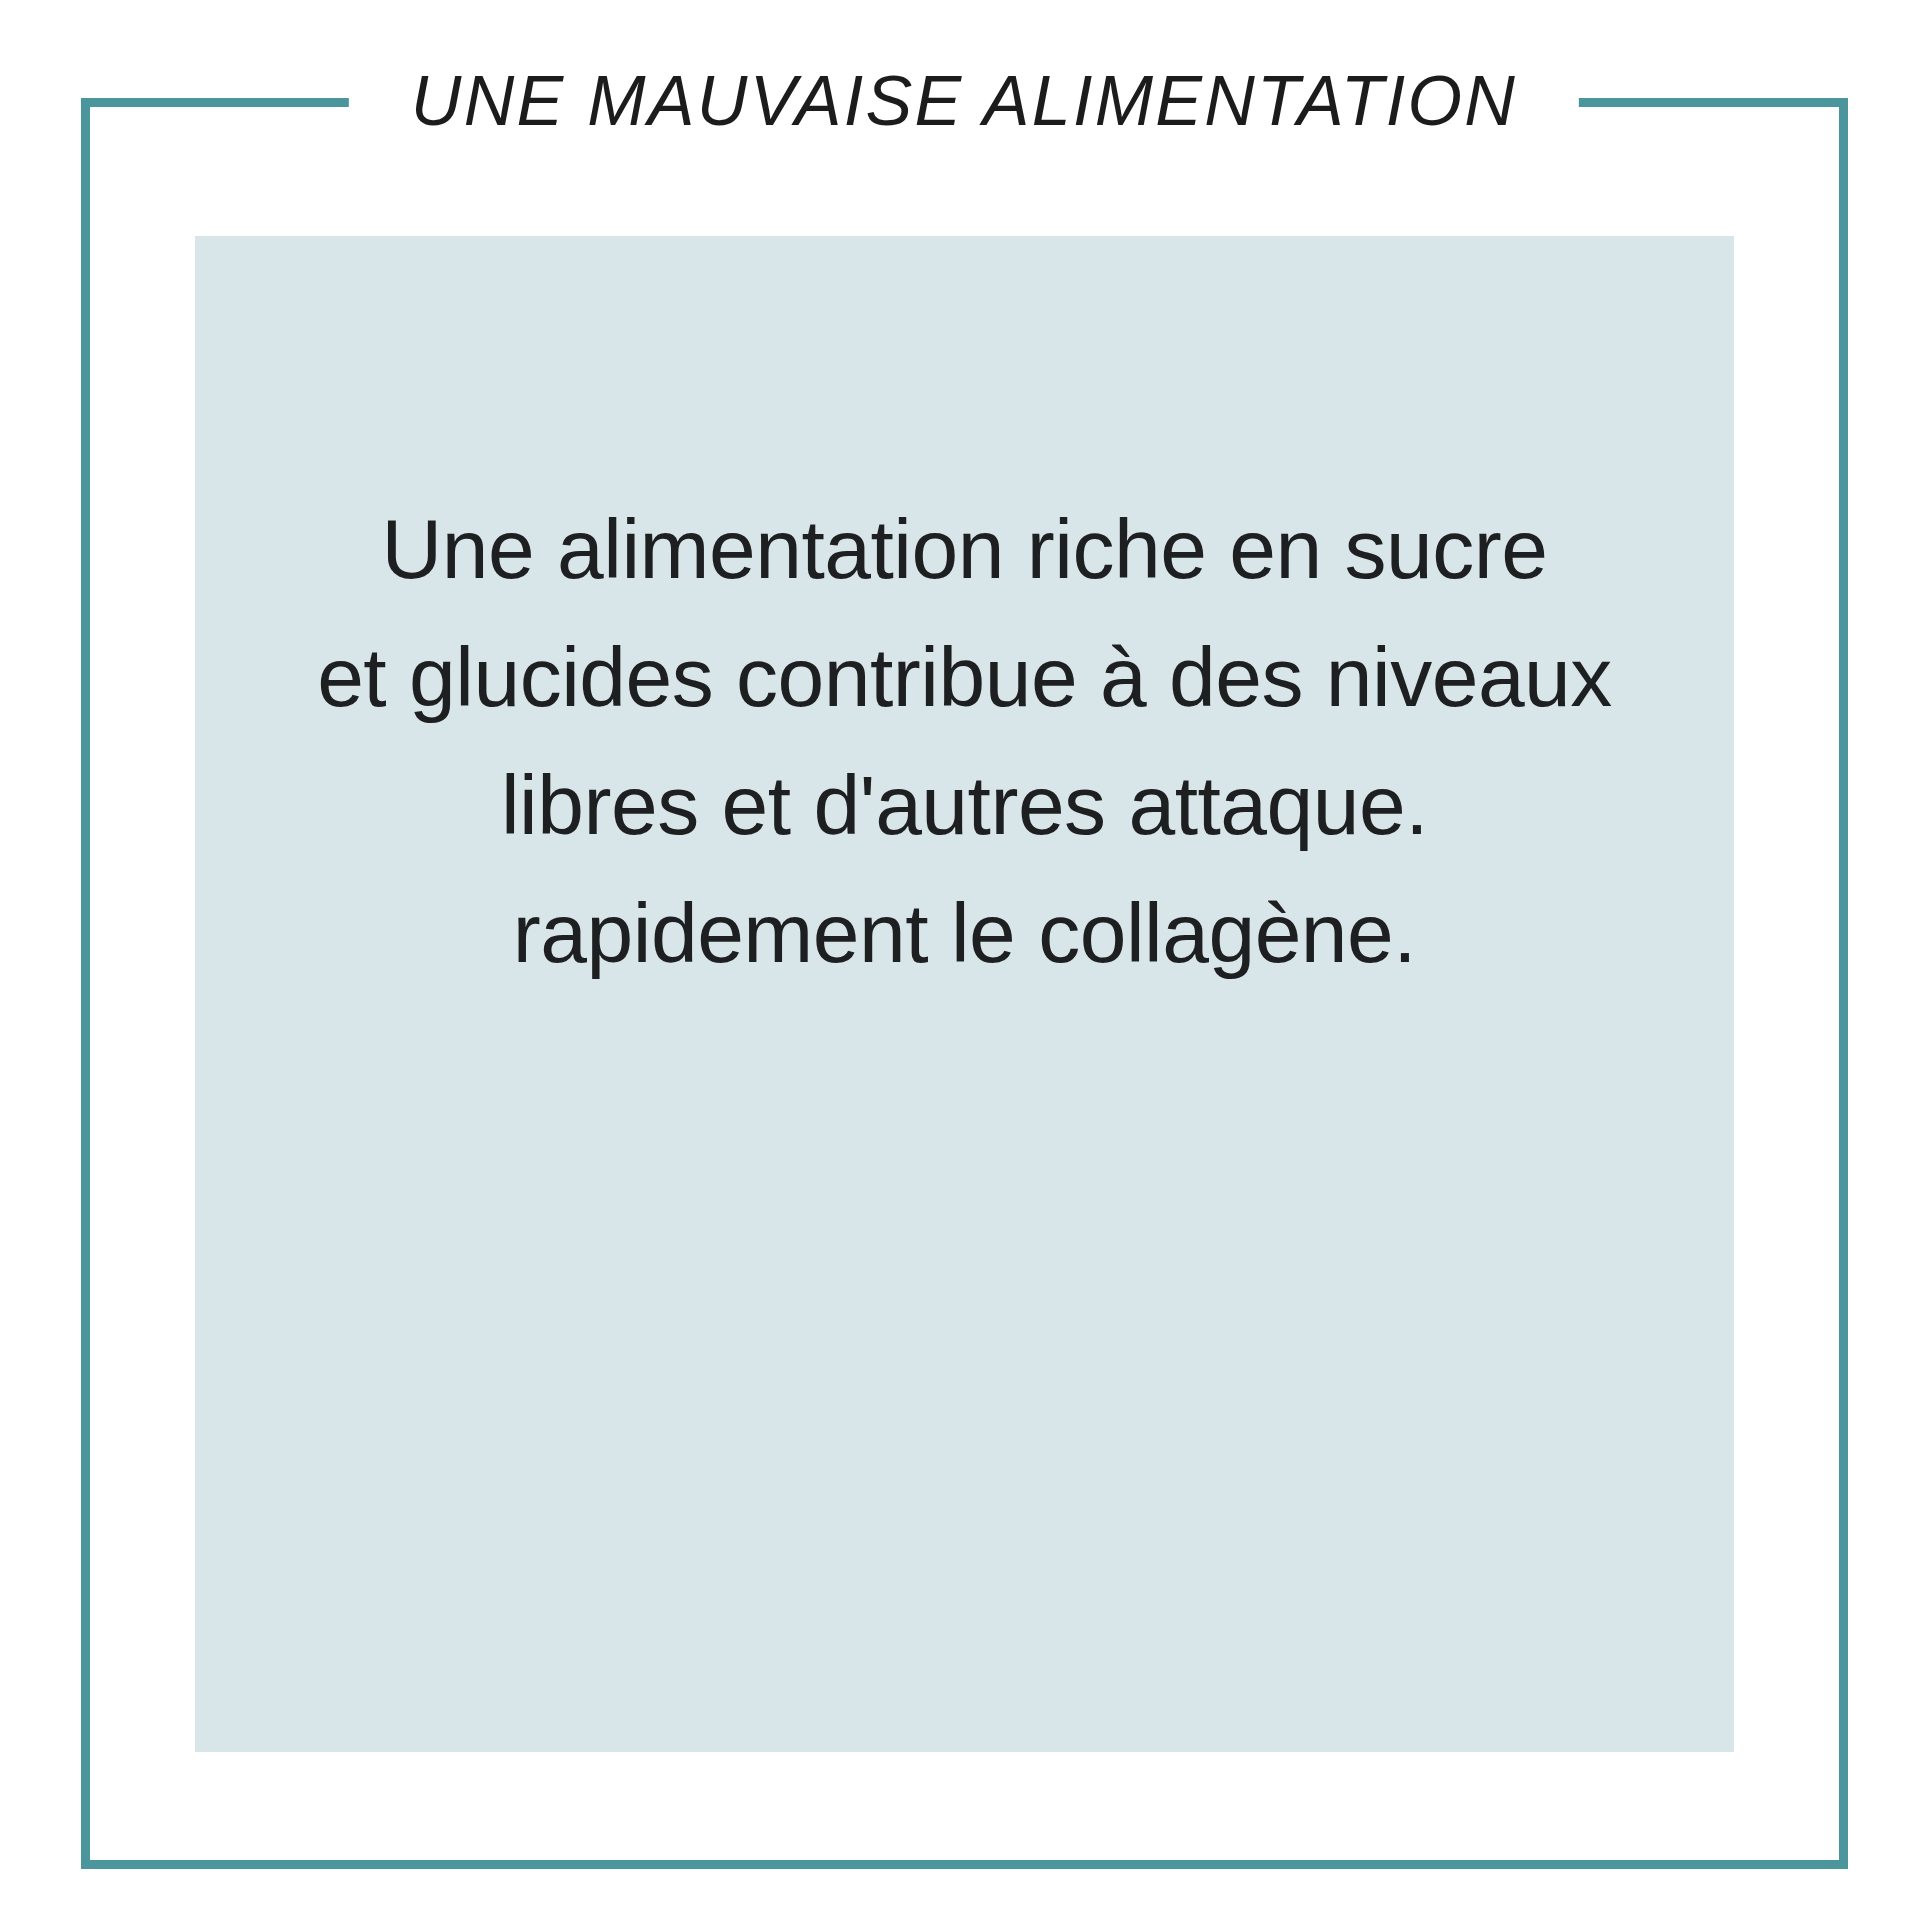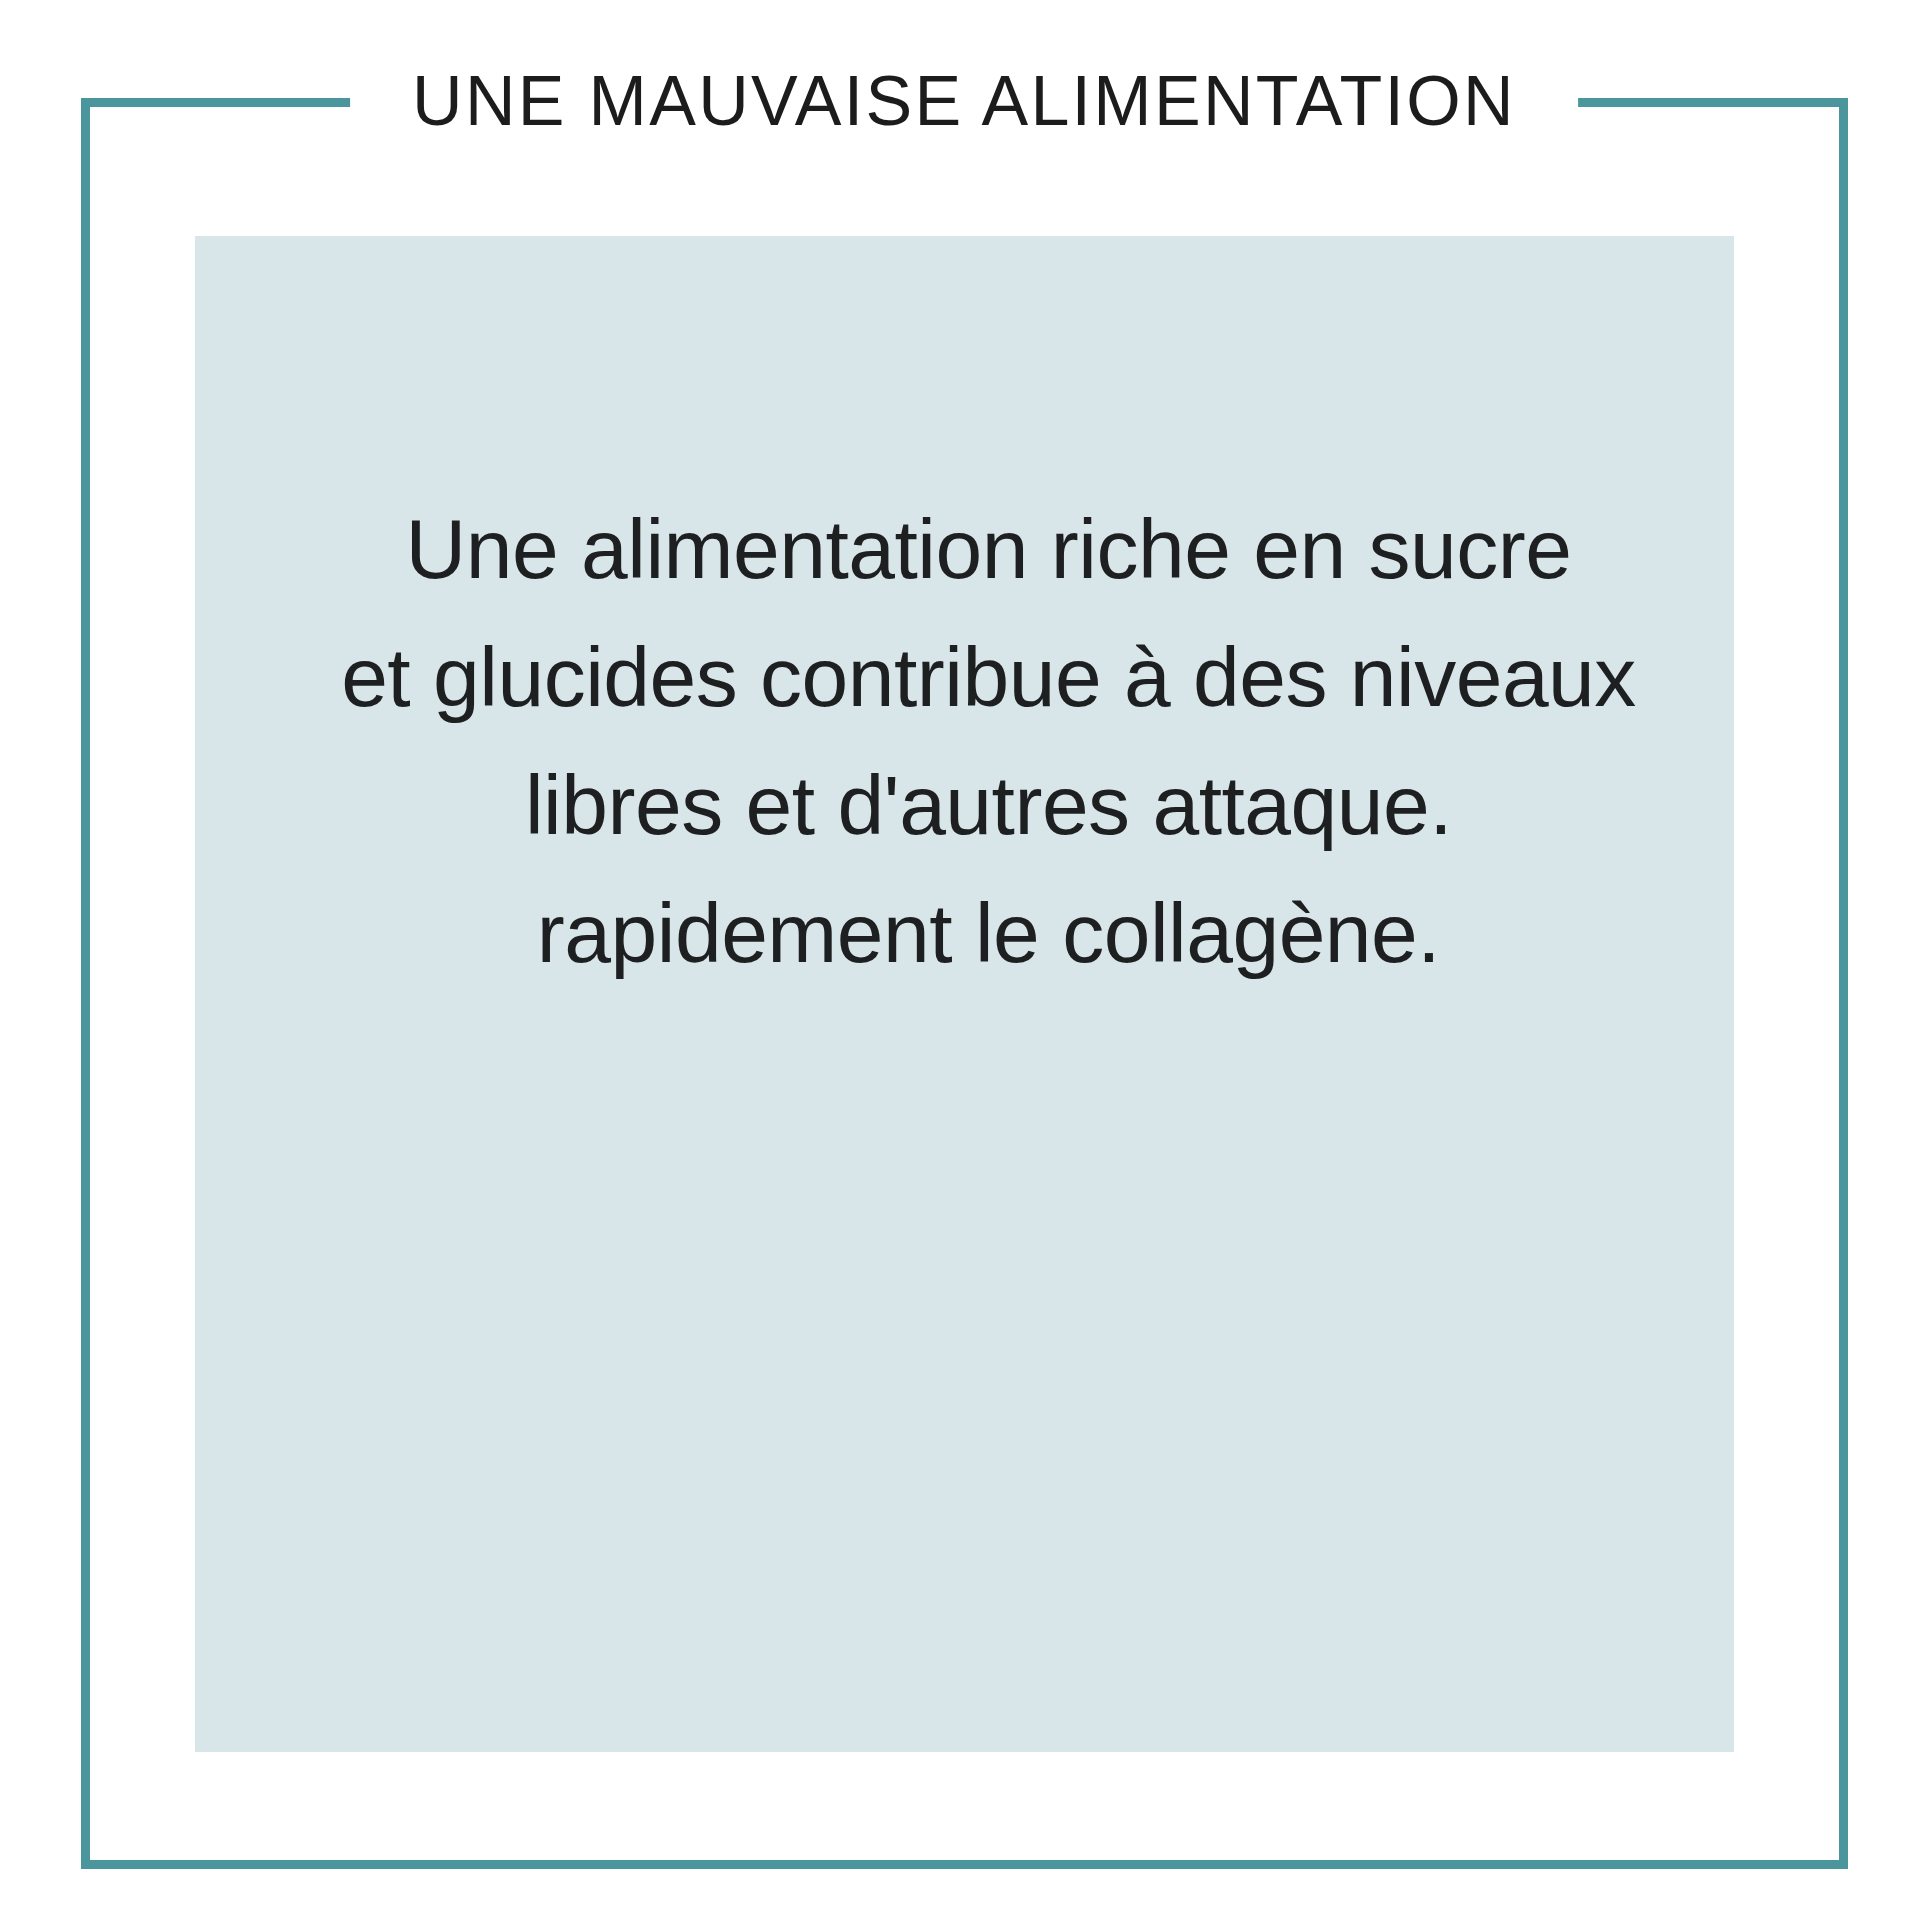--- a/index.html
+++ b/index.html
@@ -34,20 +34,21 @@
     z-index: 2;
     background: #ffffff;
     padding: 0 62px;
     white-space: nowrap;
     font-size: 70px;
     line-height: 101px;
     font-weight: 400;
     letter-spacing: 2.3px;
     color: #1c1c1c;
     text-align: left;
+    font-style: italic;
   }
   
   .panel {
     position: absolute;
     left: 195px;
     top: 236px;
     width: 1539px;
     height: 1516px;
     background: #d8e5e9;
   }
@@ -56,21 +57,20 @@
     position: absolute;
     left: 195px;
     top: 485px;
     width: 1539px;
     z-index: 3;
     text-align: center;
     font-size: 84px;
     line-height: 128px;
     letter-spacing: -0.5px;
     color: #1d1f20;
-    padding-left: 24px;
   }
   .body-text .line {
     white-space: nowrap;
   }
   .em-word {
     font-weight: 700;
     font-style: italic;
   }
 </style>
 </head>

